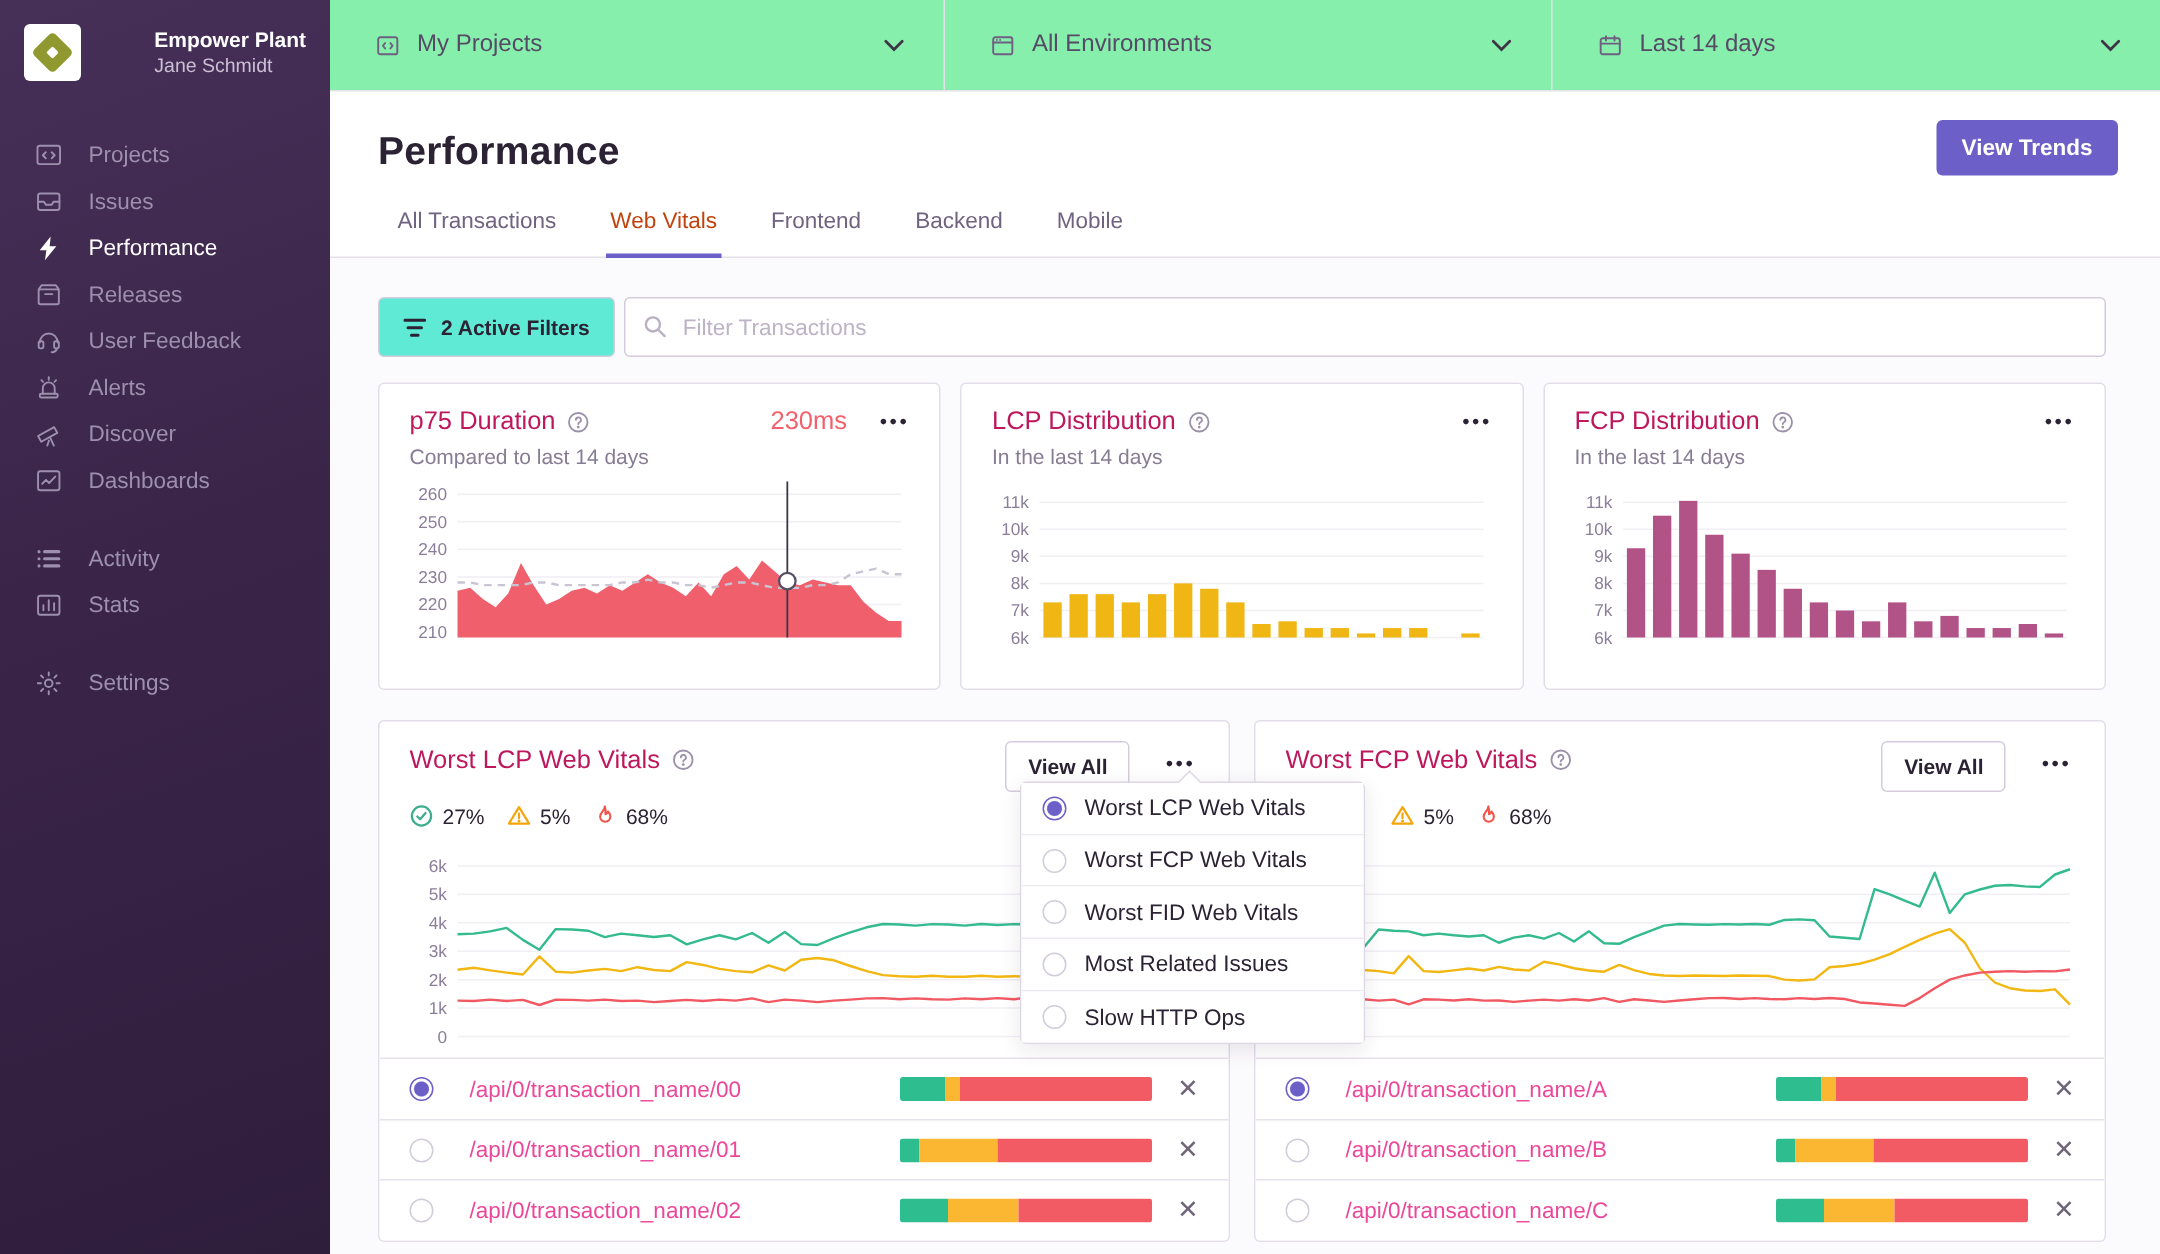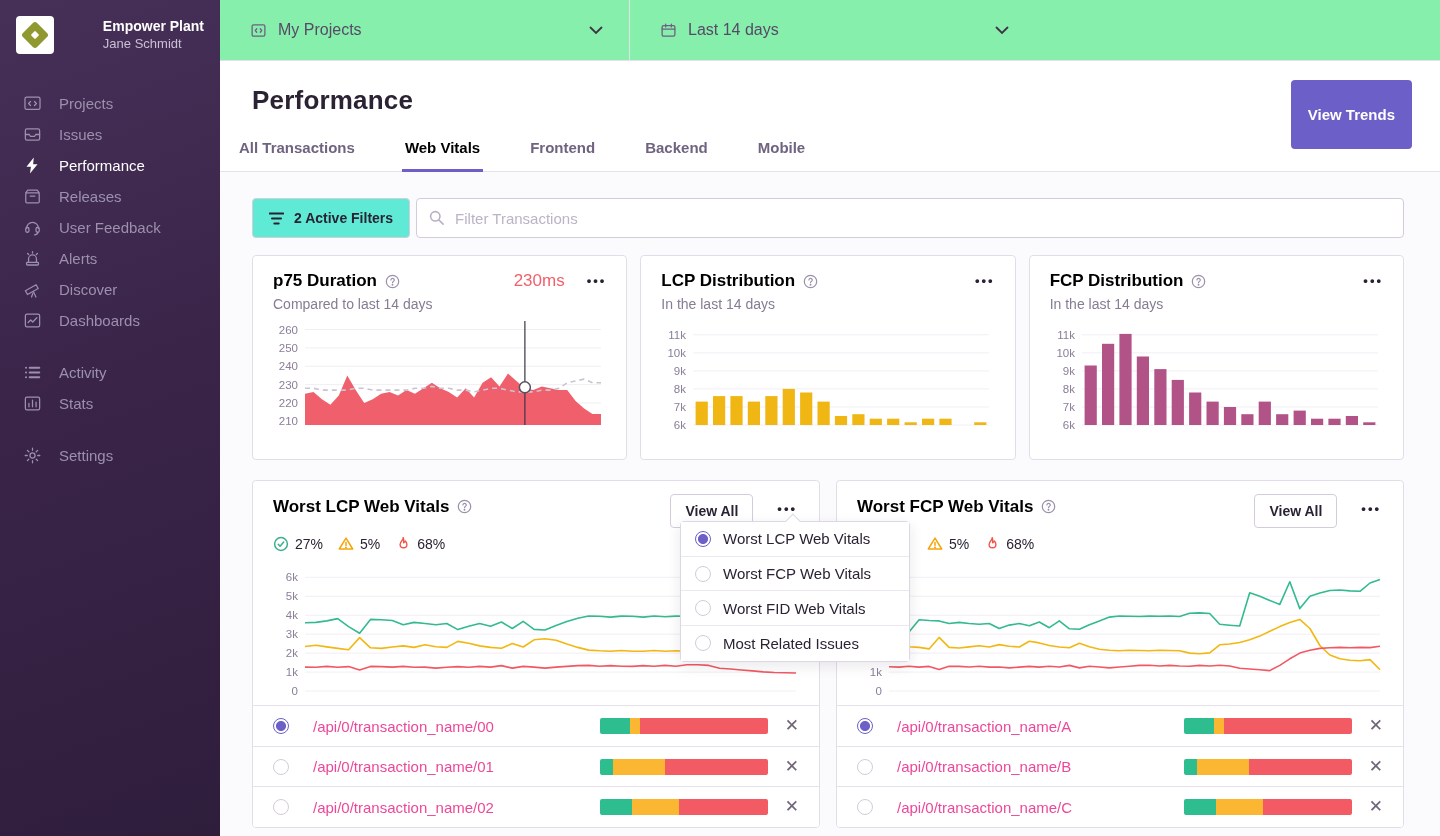--- a/index.html
+++ b/index.html
@@ -25,42 +25,42 @@
   .tsel { display:flex; align-items:center; gap:11px; padding:0 26px 0 30px; border-right:1px solid #E6E0EB; cursor:pointer; }
   .tsel:last-child { border-right:none; }
   .tsel .lbl { font-size:16px; color:#564a66; }
   .tsel svg.ic { width:17px; height:17px; color:#6f5f80; }
   .tsel .chev { margin-left:auto; width:14px; height:9px; color:#3E3446; }
   .tsel1 { width:410px; } .tsel2 { width:405px; } .tsel3 { width:405px; }
 
   
   .pagehead { position:absolute; left:220px; top:61px; width:1220px; height:111px; background:#fff; border-bottom:1px solid #E6E0EB; }
   .pagehead h1 { position:absolute; left:32px; top:24px; font-size:26px; font-weight:600; color:#2B2233; letter-spacing:.2px; }
-  .btn-trends { position:absolute; right:28px; top:19px; background:#6C5FC7; color:#fff; font-weight:700; font-size:15px; border:none; border-radius:4px; padding:26px 17px; cursor:pointer; font-family:inherit; }
-  .tabs { position:absolute; left:16px; bottom:-1px; display:flex; gap:44px;font-weight:bold; }
+  .btn-trends { position:absolute; right:28px; top:19px; background:#6C5FC7; color:#fff; font-weight:700; font-size:15px; border:none; border-radius:4px; padding:10px 17px; cursor:pointer; font-family:inherit; }
+  .tabs { position:absolute; left:42px; bottom:-1px; display:flex; gap:30px; }
   .tab { font-size:15px; color:#6F6380; padding:0 3px 13px 3px; cursor:pointer; border-bottom:3px solid transparent; }
-  .tab.active { color:#000000; border-bottom-color:#6C5FC7; }
+  .tab.active { color:#c2410c; border-bottom-color:#6C5FC7; }
 
   
   .content { position:absolute; left:220px; top:172px; width:1220px; height:664px; background:#FBFAFC; padding:26px 36px 0 32px; }
 
   .filter-row { display:flex; gap:6px; height:40px; }
   .btn-filters { display:flex; align-items:center; gap:10px; background:#5eead4; border:1px solid #D4CCDD; border-radius:4px; padding:0 16px; font-weight:700; font-size:14px; color:#2B2233; cursor:pointer; font-family:inherit; }
   .btn-filters svg { width:15px; height:13px; color:#2B2233; }
   .searchbox { position:relative; flex:1; }
   .searchbox input { width:100%; height:40px; border:1px solid #D4CCDD; border-radius:4px; background:#fff; padding:0 12px 0 38px; font-size:15px; font-family:inherit; color:#ef4444; }
   .searchbox input::placeholder { color:#BCB3C6; }
   .searchbox svg { position:absolute; left:13px; top:12px; width:15px; height:15px; color:#B9B0C4; }
 
   .row1 { margin-top:17px; display:grid; grid-template-columns:1fr 1fr 1fr; gap:13px; height:205px; }
   .row2 { margin-top:20px; display:grid; grid-template-columns:1fr 1fr; gap:16px; height:348px; }
 
   .card { position:relative; background:#fff; border:1px solid #E3DDE9; border-radius:4px; padding:15px 20px; overflow:hidden; }
   .card-titleline { display:flex; align-items:center; gap:8px; }
-  .card-title { font-size:17px; font-weight:700; color:#000000; }
+  .card-title { font-size:17px; font-weight:400; color:#be185d; }
   .help { width:15px; height:15px; color:#9b91aa; cursor:pointer; flex:none; }
   .spacer { flex:1; }
   .p75-value { font-size:17px; font-weight:500; color:#F2606B; margin-right:14px; }
   .dots { font-size:13px; font-weight:700; letter-spacing:2px; color:#2B2233; cursor:pointer; line-height:10px; }
   .card-sub { font-size:14px; color:#867C93; margin-top:5px; }
   .chart1 { margin-top:5px; display:block; }
 
   
   .vhead { display:flex; align-items:flex-start; gap:8px; }
   .vhead .card-title { line-height:22px; }
@@ -192,20 +192,30 @@
   </nav>
 </aside>
 
 <header class="topbar">
   <div class="tsel tsel1">
     <svg class="ic" viewBox="0 0 24 24" fill="none" stroke="currentColor" stroke-width="1.8" stroke-linecap="round" stroke-linejoin="round">
         <rect x="3" y="4" width="18" height="16" rx="2"></rect>
         <path d="M9.5 9.5 7.5 12l2 2.5M14.5 9.5l2 2.5-2 2.5"></path>
       </svg>
     <span class="lbl">My Projects</span>
+    <svg class="chev" viewBox="0 0 14 9" fill="none" stroke="currentColor" stroke-width="1.8" stroke-linecap="round">
+        <path d="M1.5 1.5 7 7l5.5-5.5"></path>
+      </svg>
+  </div>
+  <div class="tsel tsel2">
+    <svg class="ic" viewBox="0 0 24 24" fill="none" stroke="currentColor" stroke-width="1.8" stroke-linecap="round">
+        <rect x="3" y="4" width="18" height="16" rx="2"></rect>
+        <path d="M3 9h18M6.5 6.5h.01M9.5 6.5h.01"></path>
+      </svg>
+    <span class="lbl">All Environments</span>
     <svg class="chev" viewBox="0 0 14 9" fill="none" stroke="currentColor" stroke-width="1.8" stroke-linecap="round">
         <path d="M1.5 1.5 7 7l5.5-5.5"></path>
       </svg>
   </div>
   <div class="tsel tsel3">
     <svg class="ic" viewBox="0 0 24 24" fill="none" stroke="currentColor" stroke-width="1.8" stroke-linecap="round">
         <rect x="3" y="5" width="18" height="15" rx="2"></rect>
         <path d="M3 10h18M8 3v4M16 3v4"></path>
       </svg>
     <span class="lbl">Last 14 days</span>
@@ -553,13 +563,17 @@
     <span>Worst FCP Web Vitals</span>
   </div>
   <div class="menu-item">
     <span class="radio"></span>
     <span>Worst FID Web Vitals</span>
   </div>
   <div class="menu-item">
     <span class="radio"></span>
     <span>Most Related Issues</span>
   </div>
+  <div class="menu-item">
+    <span class="radio"></span>
+    <span>Slow HTTP Ops</span>
+  </div>
 </div>
 
 </body></html>

